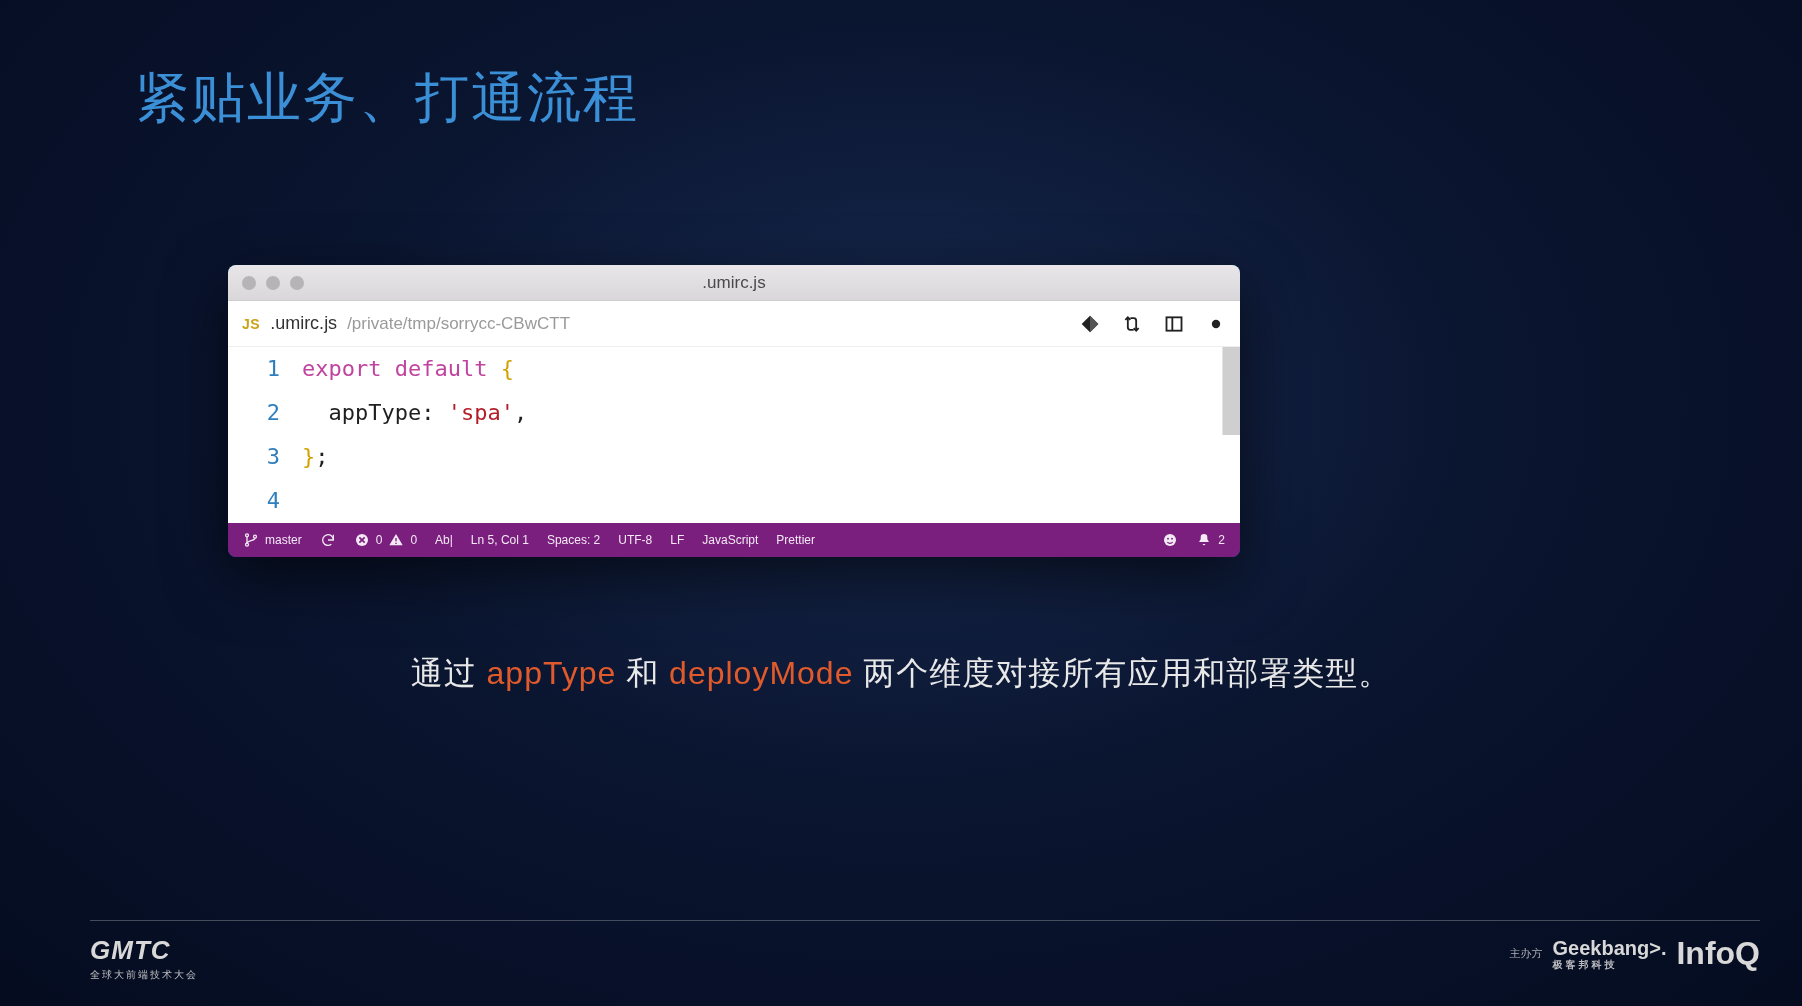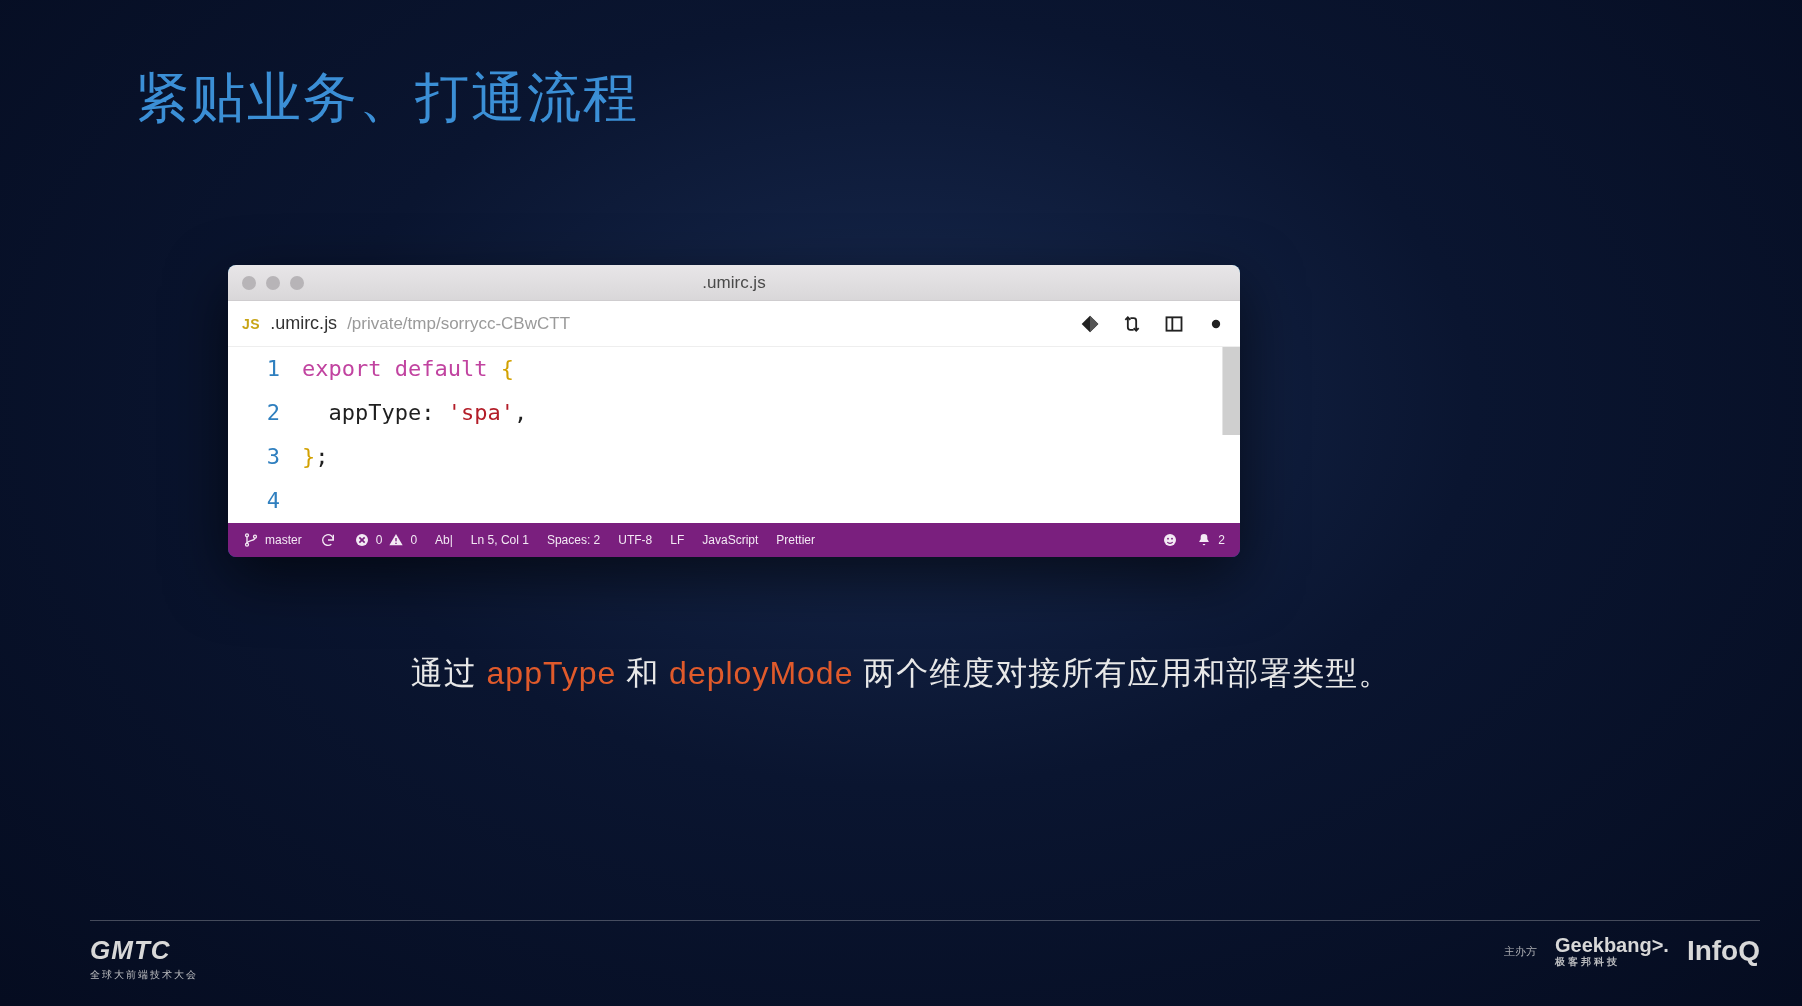--- a/index.html
+++ b/index.html
@@ -155,25 +155,25 @@
     padding-top: 14px;
     display: flex;
     align-items: flex-start;
     justify-content: space-between;
     color: #d8d8d8;
     margin-left: 48px;
   }
   .footer-left { display:flex; flex-direction:column; }
   .gmtc { font-weight: 800; font-size: 26px; letter-spacing: 1px; font-style: italic; }
   .gmtc-sub { font-size: 10px; letter-spacing: 2px; opacity: 0.85; margin-top:2px;}
-  .footer-right { display:flex; align-items:center; gap: 18px; font-size: 12px; justify-content: space-between;}
+  .footer-right { display:flex; align-items:center; gap: 10px; font-size: 12px; justify-content: space-between;}
   .sponsor-label { font-size: 11px; opacity: 0.8; }
   .geekbang { font-size: 20px; font-weight:700; display:flex; flex-direction:column; align-items:flex-start; line-height:1;}
   .geekbang-sub { font-size:10px; letter-spacing:3px; opacity:0.85; margin-top:2px;}
-  .infoq { font-size: 28px; font-weight: 800; }
+  .infoq { font-size: 32px; font-weight: 800; }
 </style>
 </head>
 <body>
 
 <div class="slide-title">紧贴业务、打通流程</div>
 
 <div class="editor-window">
 
   <div class="titlebar">
     <div class="traffic-lights">

